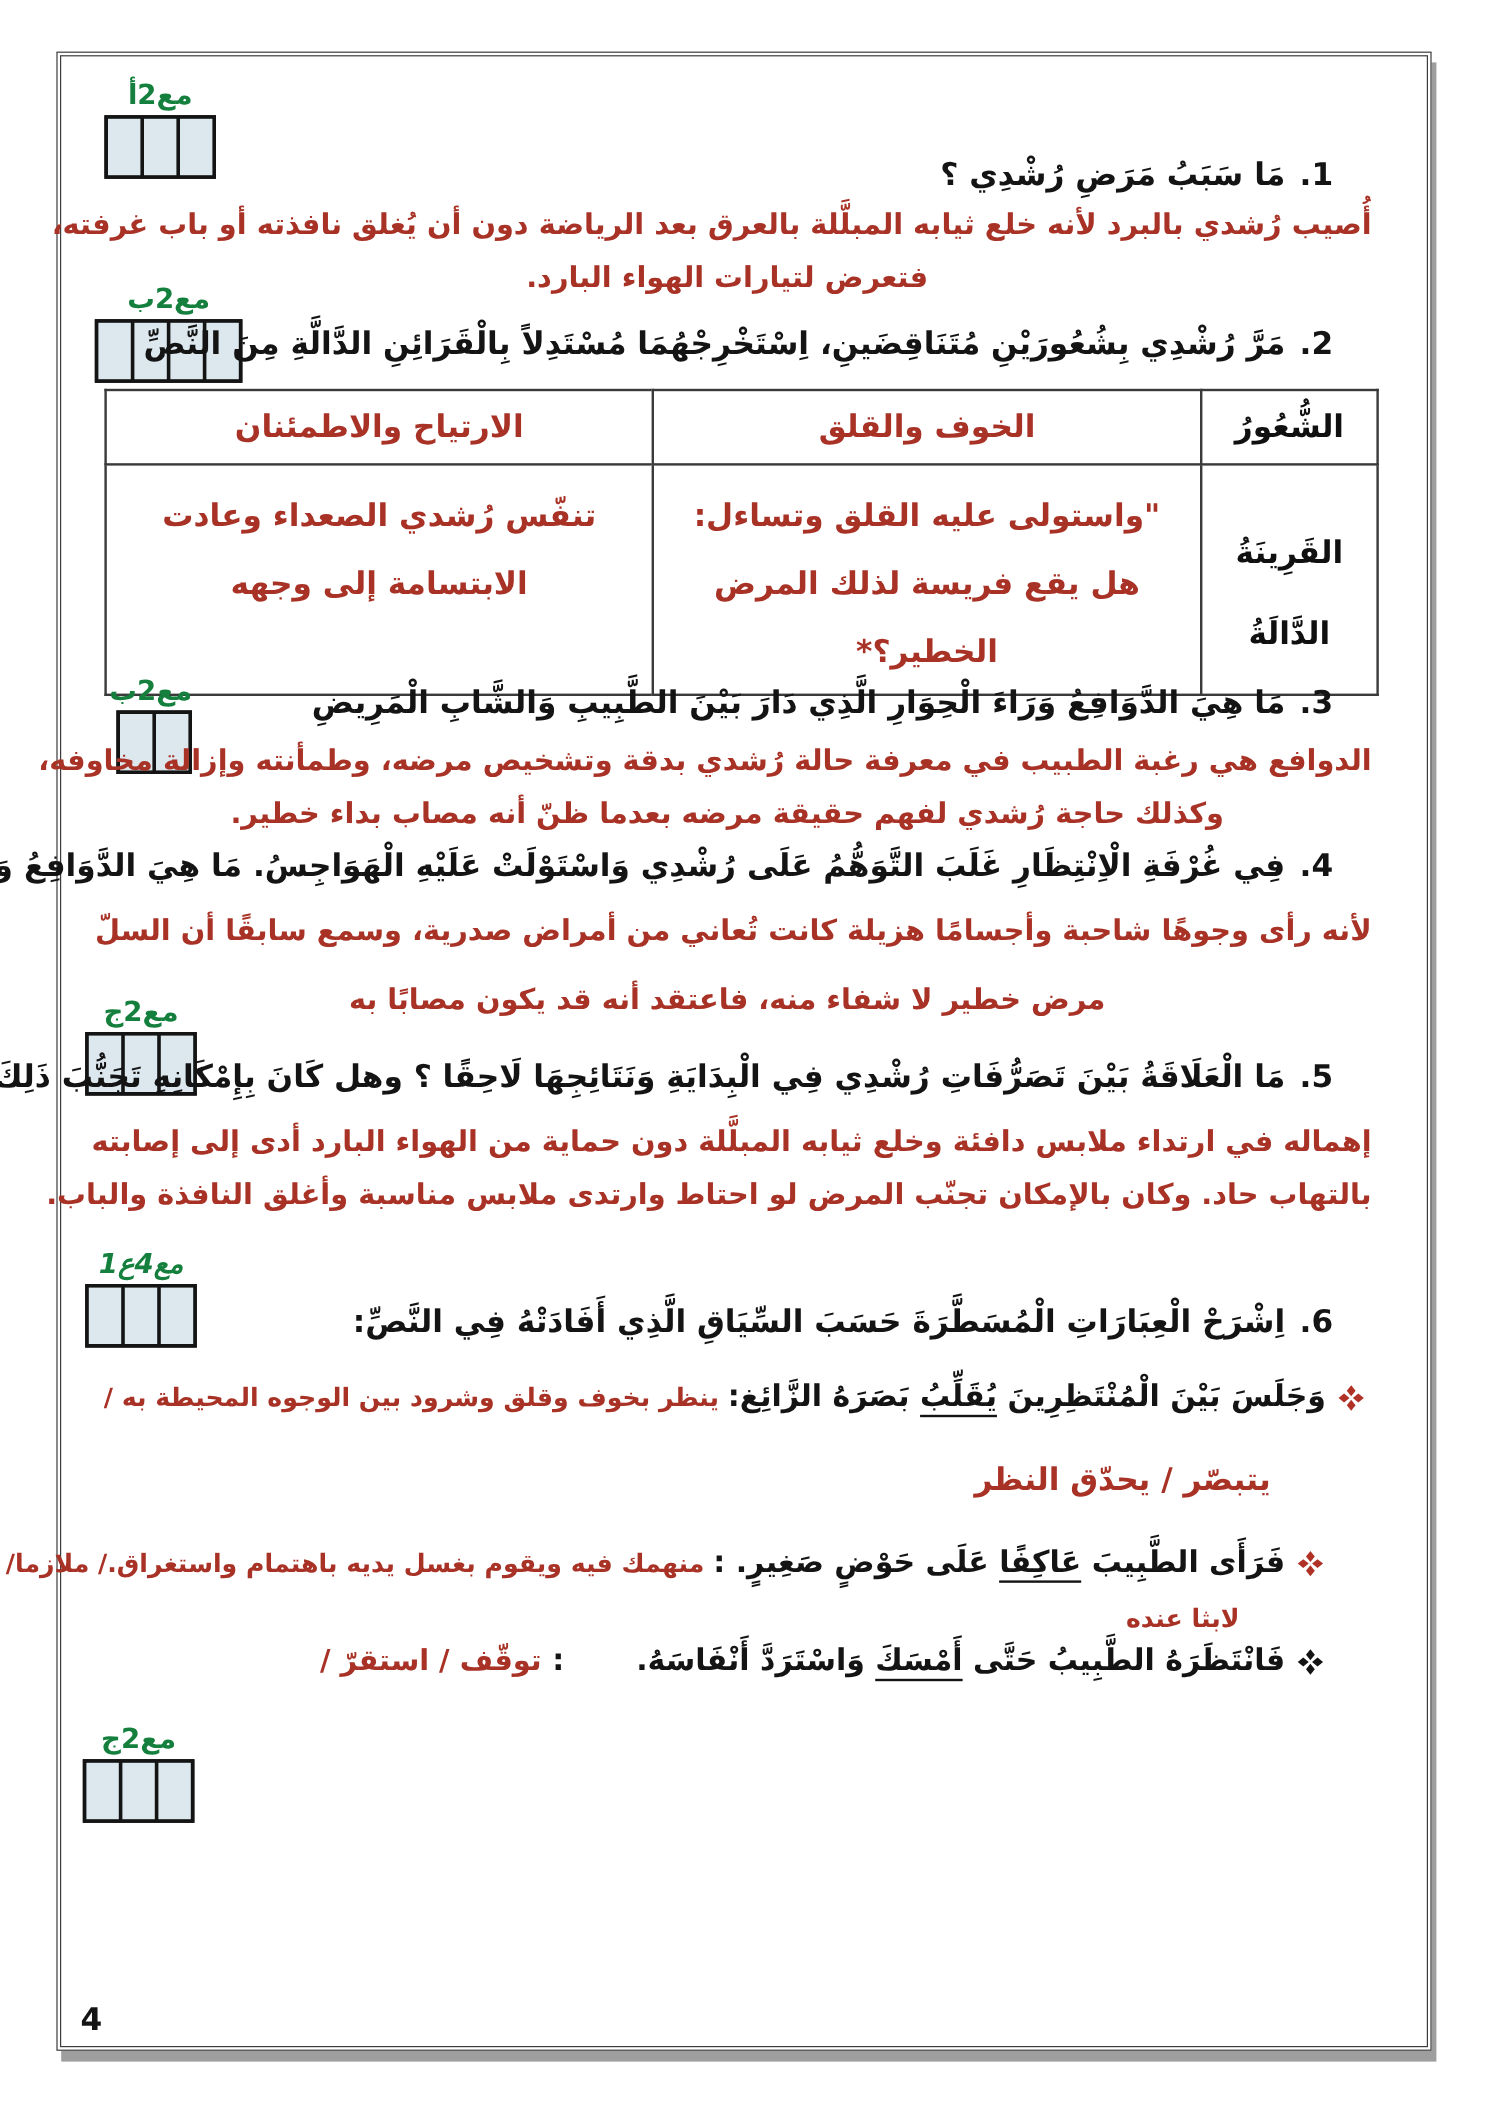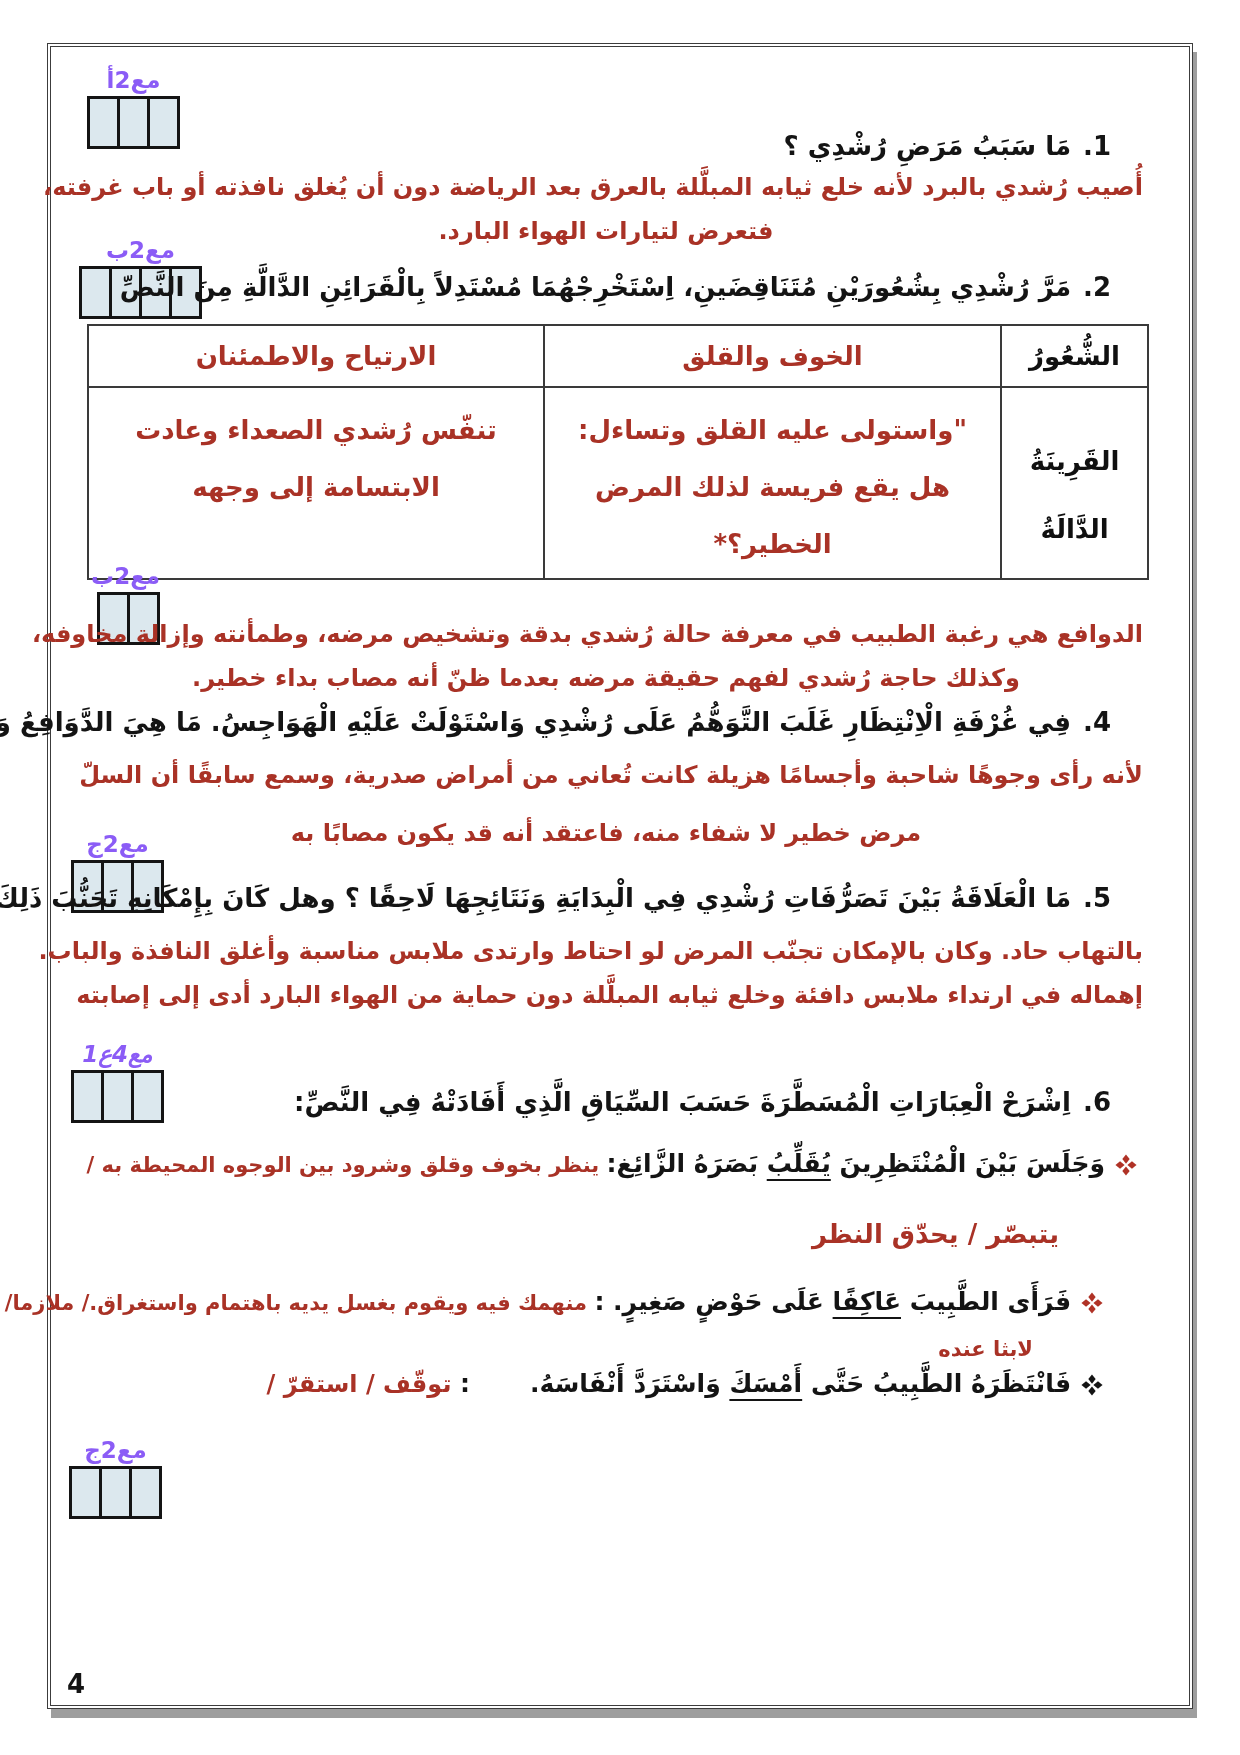--- a/index.html
+++ b/index.html
@@ -21,21 +21,21 @@
     position:absolute; top:14px; right:26px;
     background:#ece9e2; border:2px solid #1c1c1c; border-radius:14px;
     padding:8px 26px 12px 26px;
     font-size:32px; font-weight:bold; color:#101010; direction:rtl;
     white-space:nowrap;
   }
 
   
   .mark { position:absolute; direction:rtl; }
   .mark-label {
-    font-weight:bold; font-size:23px; color:#8b5cf6;
+    font-weight:bold; font-size:23px; color:#15803d;
     text-align:center; margin-bottom:3px; white-space:nowrap;
   }
   .mark-cells { display:flex; border:3px solid #141414; width:max-content; background:#141414; gap:3px; }
   .mark-cells .cell { width:27px; height:47px; background:#dce8ee; display:block; }
 
   
   .q {
     position:absolute; direction:rtl; text-align:right;
     font-weight:bold; color:#141414; font-size:26px; white-space:nowrap;
   }
@@ -143,20 +143,23 @@
       </table>
 
     <div class="mark" style="left:40px; top:516px;">
       <div class="mark-label">مع2ب</div>
       <div class="mark-cells">
           <span class="cell"></span>
           <span class="cell"></span>
         </div>
     </div>
 
+    <div class="q" style="top:524px; right:78px;">
+      <span class="q-num">3.</span><span>مَا هِيَ الدَّوَافِعُ وَرَاءَ الْحِوَارِ الَّذِي دَارَ بَيْنَ الطَّبِيبِ وَالشَّابِ الْمَرِيضِ</span>
+    </div>
     <div class="answer" style="top:565px; right:46px; left:18px;">
       <div class="line-right">الدوافع هي رغبة الطبيب في معرفة حالة رُشدي بدقة وتشخيص مرضه، وطمأنته وإزالة مخاوفه،</div>
       <div class="line-center">وكذلك حاجة رُشدي لفهم حقيقة مرضه بعدما ظنّ أنه مصاب بداء خطير.</div>
     </div>
 
     <div class="q" style="top:660px; right:78px;">
       <span class="q-num">4.</span><span>فِي غُرْفَةِ الْاِنْتِظَارِ غَلَبَ التَّوَهُّمُ عَلَى رُشْدِي وَاسْتَوْلَتْ عَلَيْهِ الْهَوَاجِسُ. مَا هِيَ الدَّوَافِعُ وَرَاءَ ذَلِكَ؟</span>
     </div>
     <div class="answer" style="top:706px; right:46px; left:18px;">
       <div class="line-right">لأنه رأى وجوهًا شاحبة وأجسامًا هزيلة كانت تُعاني من أمراض صدرية، وسمع سابقًا أن السلّ</div>
@@ -169,22 +172,22 @@
           <span class="cell"></span>
           <span class="cell"></span>
           <span class="cell"></span>
         </div>
     </div>
 
     <div class="q" style="top:836px; right:78px;">
       <span class="q-num">5.</span><span>مَا الْعَلَاقَةُ بَيْنَ تَصَرُّفَاتِ رُشْدِي فِي الْبِدَايَةِ وَنَتَائِجِهَا لَاحِقًا ؟ وهل كَانَ بِإِمْكَانِهِ تَجَنُّبَ ذَلِكَ؟</span>
     </div>
     <div class="answer" style="top:882px; right:46px; left:18px;">
+      <div class="line-right">إهماله في ارتداء ملابس دافئة وخلع ثيابه المبلَّلة دون حماية من الهواء البارد أدى إلى إصابته</div>
       <div class="line-right">بالتهاب حاد. وكان بالإمكان تجنّب المرض لو احتاط وارتدى ملابس مناسبة وأغلق النافذة والباب.</div>
-      <div class="line-right">إهماله في ارتداء ملابس دافئة وخلع ثيابه المبلَّلة دون حماية من الهواء البارد أدى إلى إصابته</div>
     </div>
 
     <div class="mark" style="left:20px; top:994px;font-style:italic;">
       <div class="mark-label">مع4ع1</div>
       <div class="mark-cells">
           <span class="cell"></span>
           <span class="cell"></span>
           <span class="cell"></span>
         </div>
     </div>

